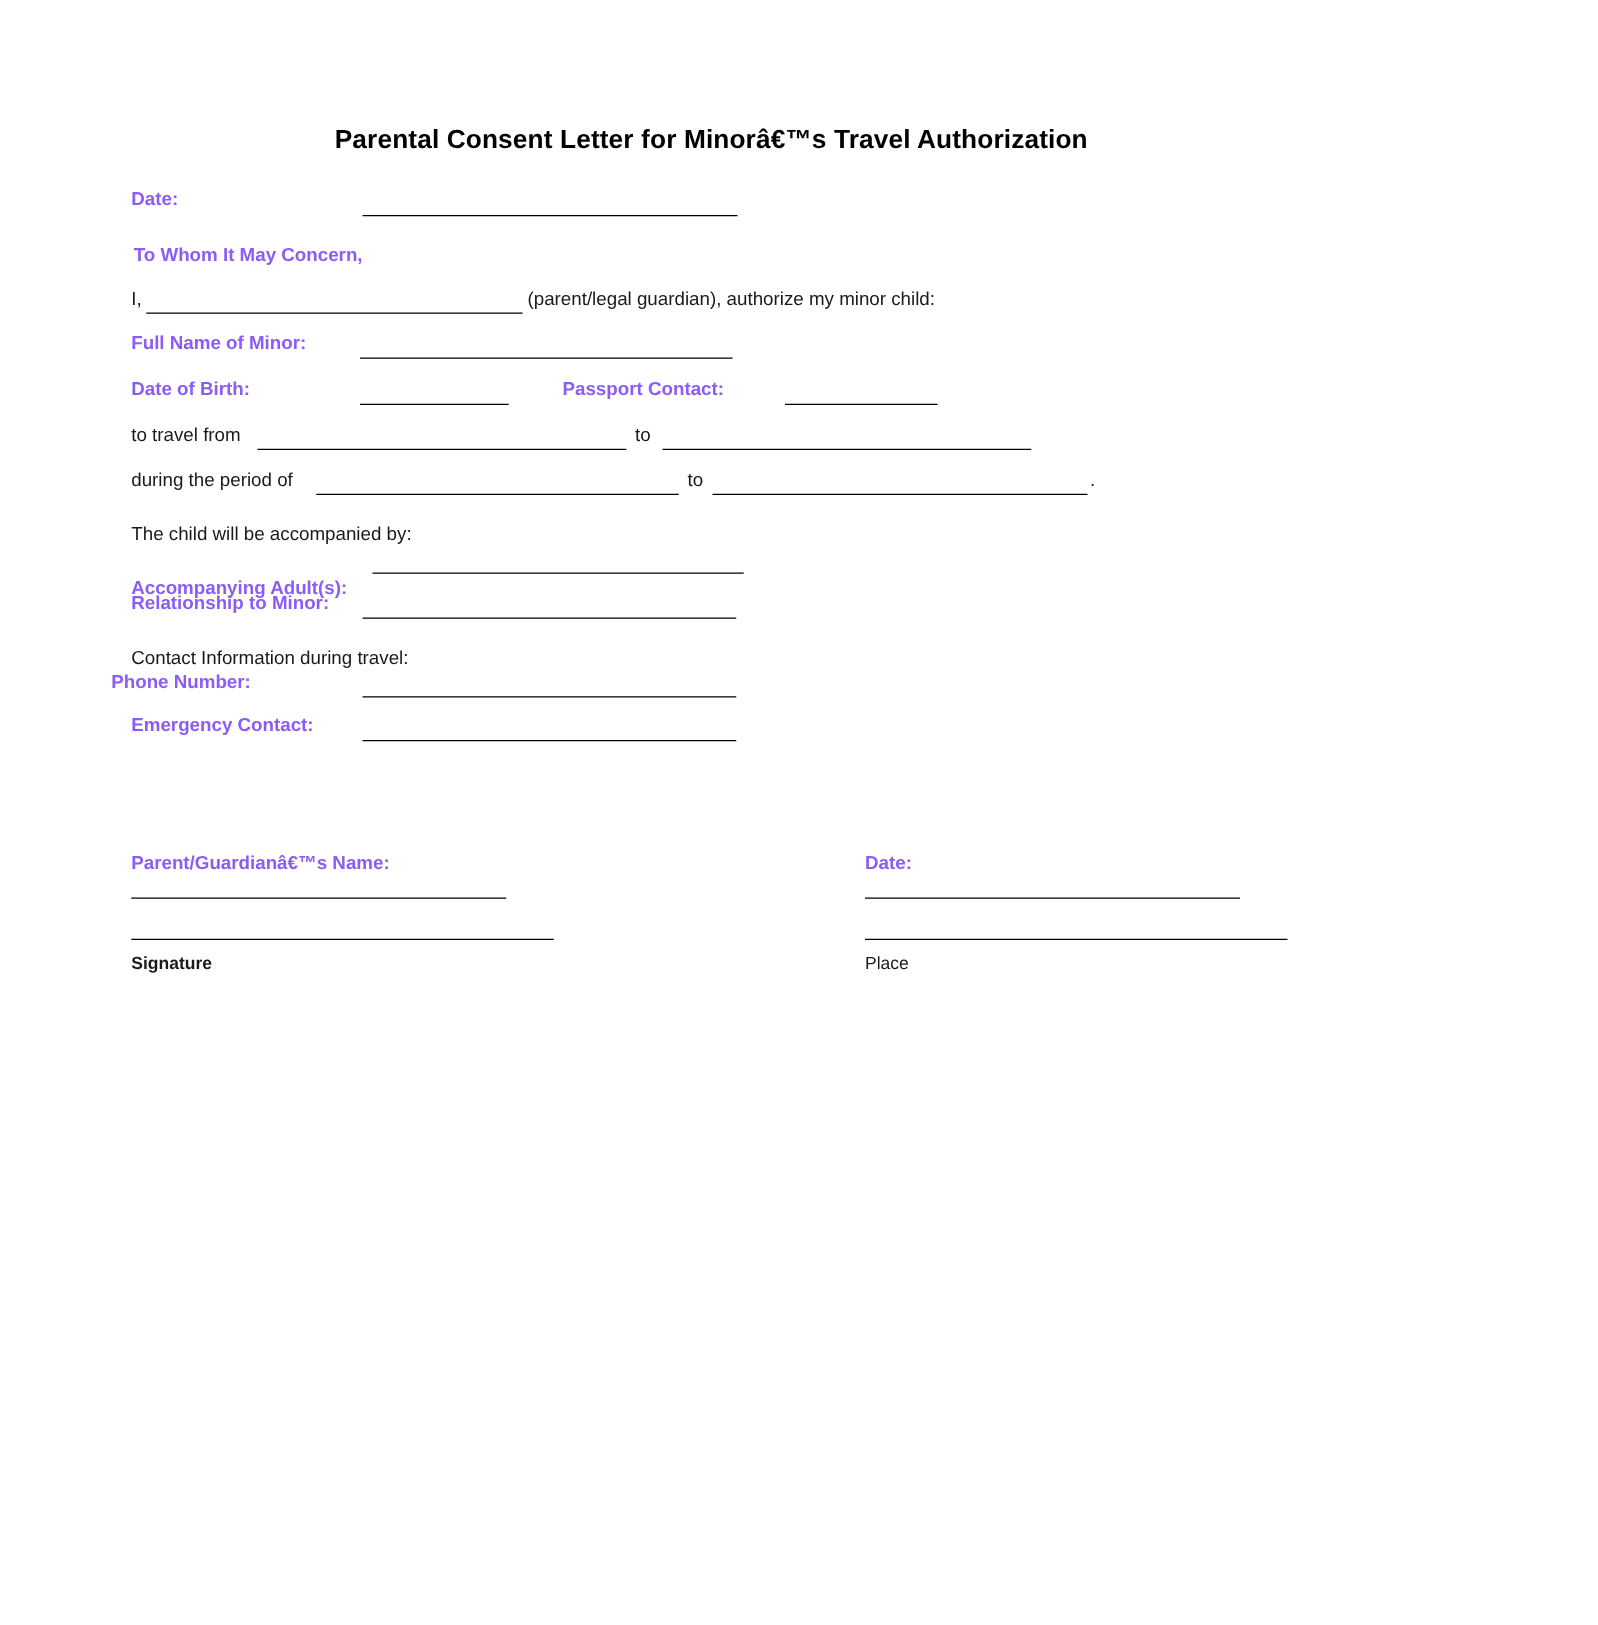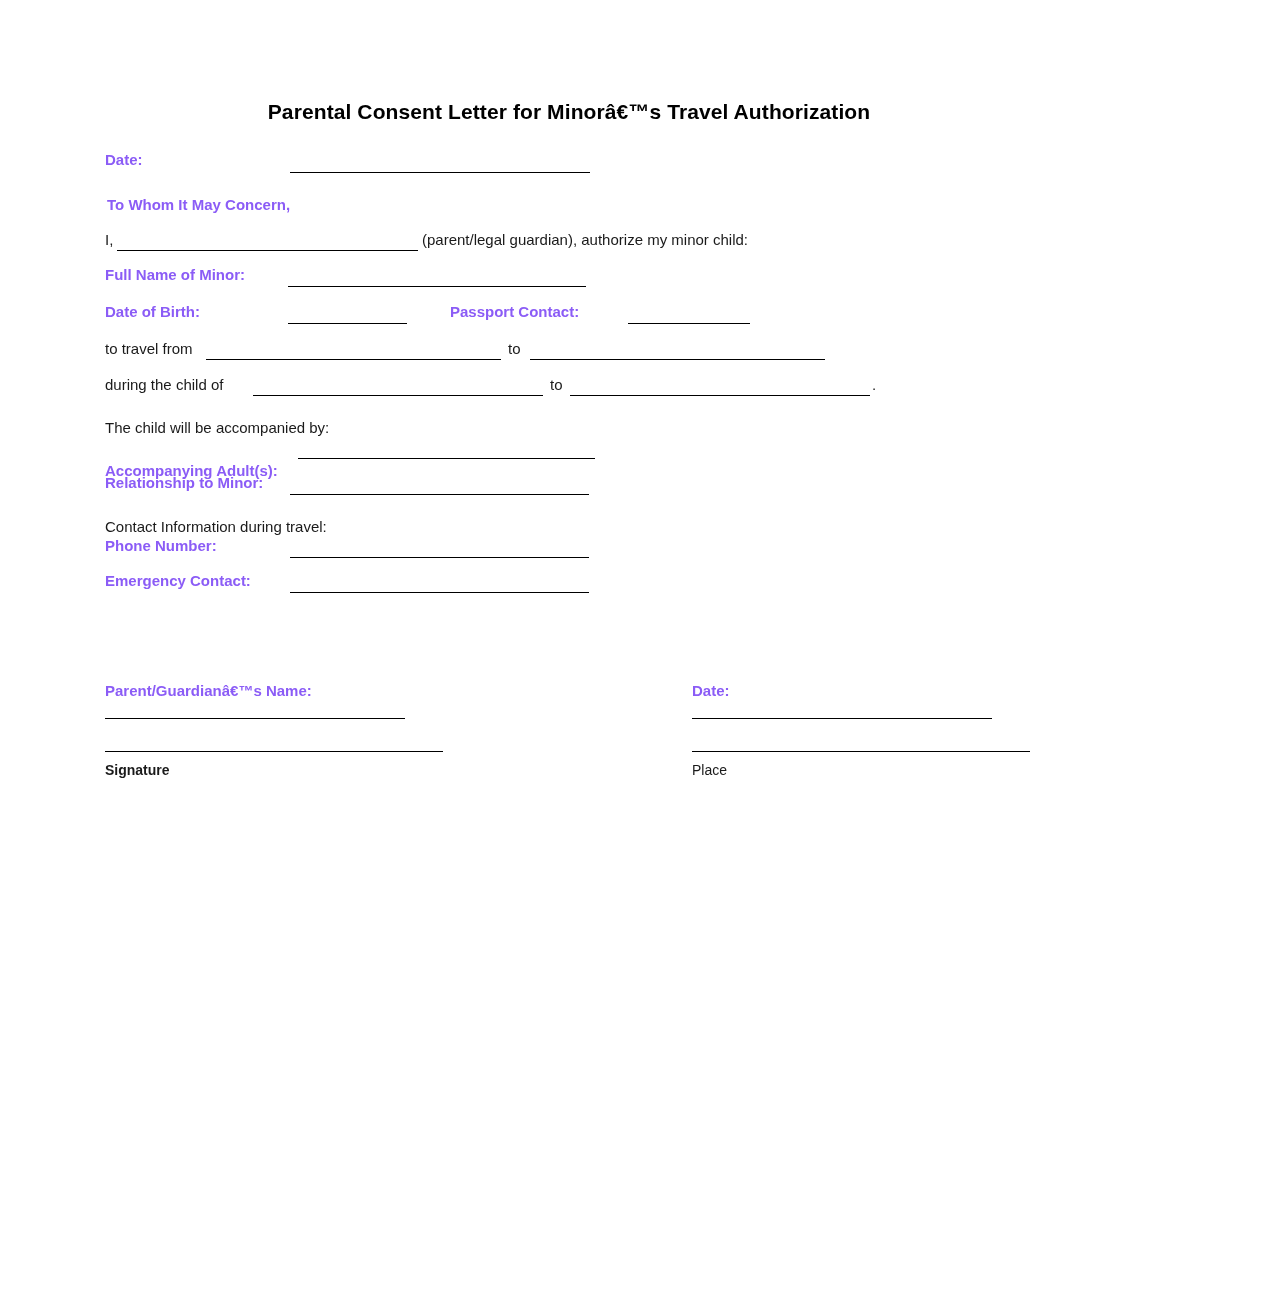--- a/index.html
+++ b/index.html
@@ -98,35 +98,35 @@
   <div class="rule" style="left:288px; top:323px; width:119px;"></div>
 
   <div class="row bold" style="left:450px; top:303px;">Passport Contact:</div>
   <div class="rule" style="left:628px; top:323px; width:122px;"></div>
 
   <div class="row plain" style="left:105px; top:340px;">to travel from</div>
   <div class="rule" style="left:206px; top:359px; width:295px;"></div>
   <div class="row plain" style="left:508px; top:340px;">to</div>
   <div class="rule" style="left:530px; top:359px; width:295px;"></div>
 
-  <div class="row plain" style="left:105px; top:376px;">during the child of</div>
+  <div class="row plain" style="left:105px; top:376px;">during the period of</div>
   <div class="rule" style="left:253px; top:395px; width:290px;"></div>
   <div class="row plain" style="left:550px; top:376px;">to</div>
   <div class="rule" style="left:570px; top:395px; width:300px;"></div>
   <div class="row plain" style="left:872px; top:376px;">.</div>
 
   <div class="row plain" style="left:105px; top:419px;">The child will be accompanied by:</div>
   <div class="row bold" style="left:105px; top:418px;margin-top:44px;">Accompanying Adult(s):</div>
   <div class="rule" style="left:298px; top:458px; width:297px;"></div>
 
   <div class="row bold" style="left:105px; top:474px;">Relationship to Minor:</div>
   <div class="rule" style="left:290px; top:494px; width:299px;"></div>
 
   <div class="row plain" style="left:105px; top:518px;">Contact Information during travel:</div>
-  <div class="row bold" style="left:105px; top:537px;">Phone Number:</div>
+  <div class="row bold" style="left:89px; top:537px;">Phone Number:</div>
   <div class="rule" style="left:290px; top:557px; width:299px;"></div>
 
   <div class="row bold" style="left:105px; top:572px;">Emergency Contact:</div>
   <div class="rule" style="left:290px; top:592px; width:299px;"></div>
 
 
   <div class="row bold" style="left:105px; top:682px;">Parent/Guardianâ€™s Name:</div>
   <div class="rule" style="left:105px; top:718px; width:300px;"></div>
   <div class="rule" style="left:105px; top:751px; width:338px;"></div>
   <div class="sig-label" style="left:105px; top:762px;font-weight:bold;">Signature</div>

